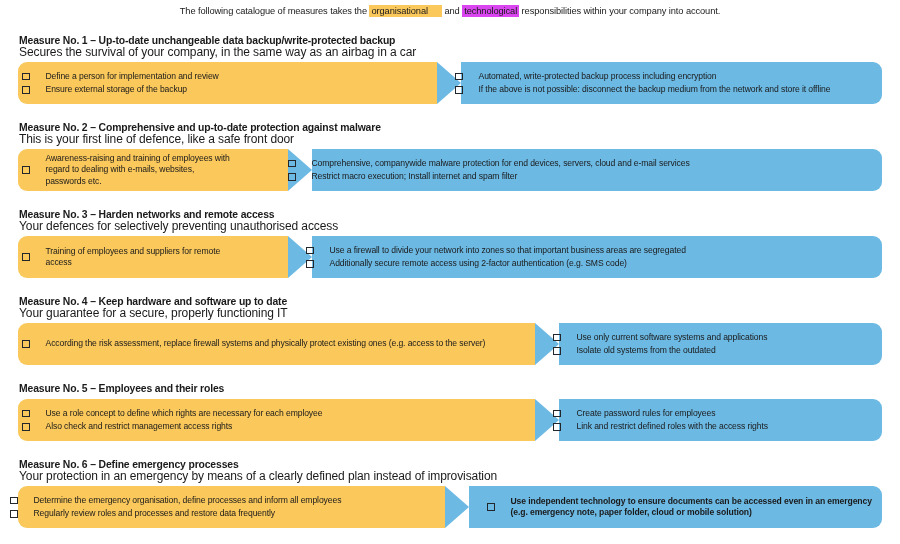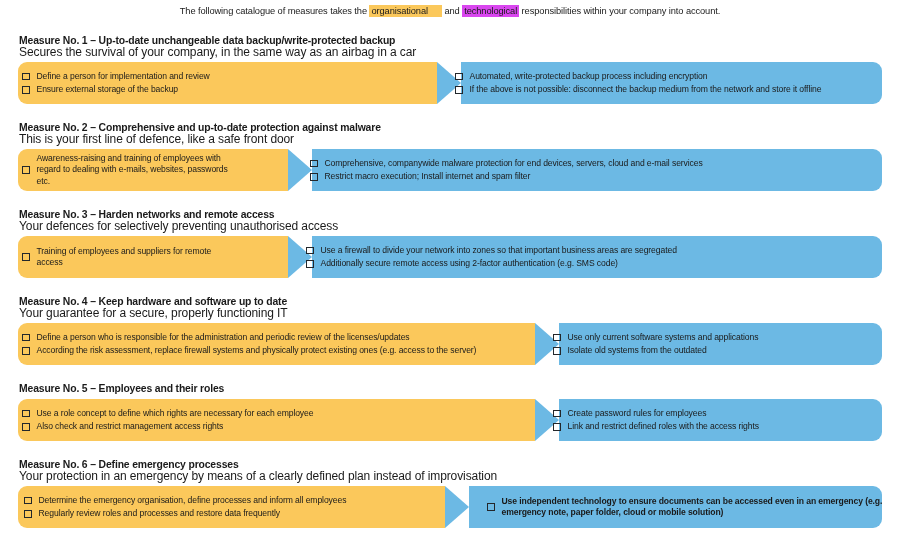--- a/index.html
+++ b/index.html
@@ -115,21 +115,21 @@
     justify-content: center;
     gap: 2px;
     z-index: 5;
   }
   .items.two-line {
     gap: 6px;
   }
   .item {
     display: flex;
     align-items: center;
-    gap: 7px;
+    gap: 16px;
   }
   .cbox {
     width: 7.5px;
     height: 7.5px;
     border: 1.4px solid #23272b;
     background: transparent;
     flex: 0 0 auto;
     box-sizing: border-box;
   }
   .itxt {
@@ -184,21 +184,21 @@
       <div class="m-sub">This is your first line of defence, like a safe front door</div>
       <div class="band">
         <div class="band-left" style="width: 270px;"></div>
         <div class="band-right" style="width: 594px; left: 288px; right: auto;"></div>
         <div class="items two-line" style="left: 22px; width: 210px;">
           <div class="item">
             <span class="cbox"></span>
             <span class="itxt wrap">Awareness-raising and training of employees with regard to dealing with e-mails, websites, passwords etc.</span>
           </div>
         </div>
-        <div class="items" style="left: 310px;">
+        <div class="items" style="left: 288px;">
           <div class="item">
             <span class="cbox"></span>
             <span class="itxt">Comprehensive, companywide malware protection for end devices, servers, cloud and e-mail services</span>
           </div>
           <div class="item">
             <span class="cbox"></span>
             <span class="itxt">Restrict macro execution; Install internet and spam filter</span>
           </div>
         </div>
       </div>
@@ -229,24 +229,20 @@
     </div>
     <div class="measure">
       <div class="m-title">Measure No. 4 – Keep hardware and software up to date</div>
       <div class="m-sub">Your guarantee for a secure, properly functioning IT</div>
       <div class="band">
         <div class="band-left" style="width: 517px;"></div>
         <div class="band-right" style="width: 347px; left: 535px; right: auto;"></div>
         <div class="items" style="left: 22px;">
           <div class="item">
             <span class="cbox"></span>
-            <span class="itxt">Define a person who is responsible for the administration and periodic review of the licenses/updates</span>
-          </div>
-          <div class="item">
-            <span class="cbox"></span>
             <span class="itxt">According the risk assessment, replace firewall systems and physically protect existing ones (e.g. access to the server)</span>
           </div>
         </div>
         <div class="items" style="left: 553px;">
           <div class="item">
             <span class="cbox"></span>
             <span class="itxt">Use only current software systems and applications</span>
           </div>
           <div class="item">
             <span class="cbox"></span>
@@ -281,21 +277,21 @@
           </div>
         </div>
       </div>
     </div>
     <div class="measure">
       <div class="m-title">Measure No. 6 – Define emergency processes</div>
       <div class="m-sub">Your protection in an emergency by means of a clearly defined plan instead of improvisation</div>
       <div class="band">
         <div class="band-left" style="width: 427px;"></div>
         <div class="band-right" style="width: 437px; left: 445px; right: auto;"></div>
-        <div class="items" style="left: 24px;">
+        <div class="items" style="left: 10px;">
           <div class="item">
             <span class="cbox"></span>
             <span class="itxt">Determine the emergency organisation, define processes and inform all employees</span>
           </div>
           <div class="item">
             <span class="cbox"></span>
             <span class="itxt">Regularly review roles and processes and restore data frequently</span>
           </div>
         </div>
         <div class="items two-line" style="left: 487px; width: 400px; font-weight: bold;">

